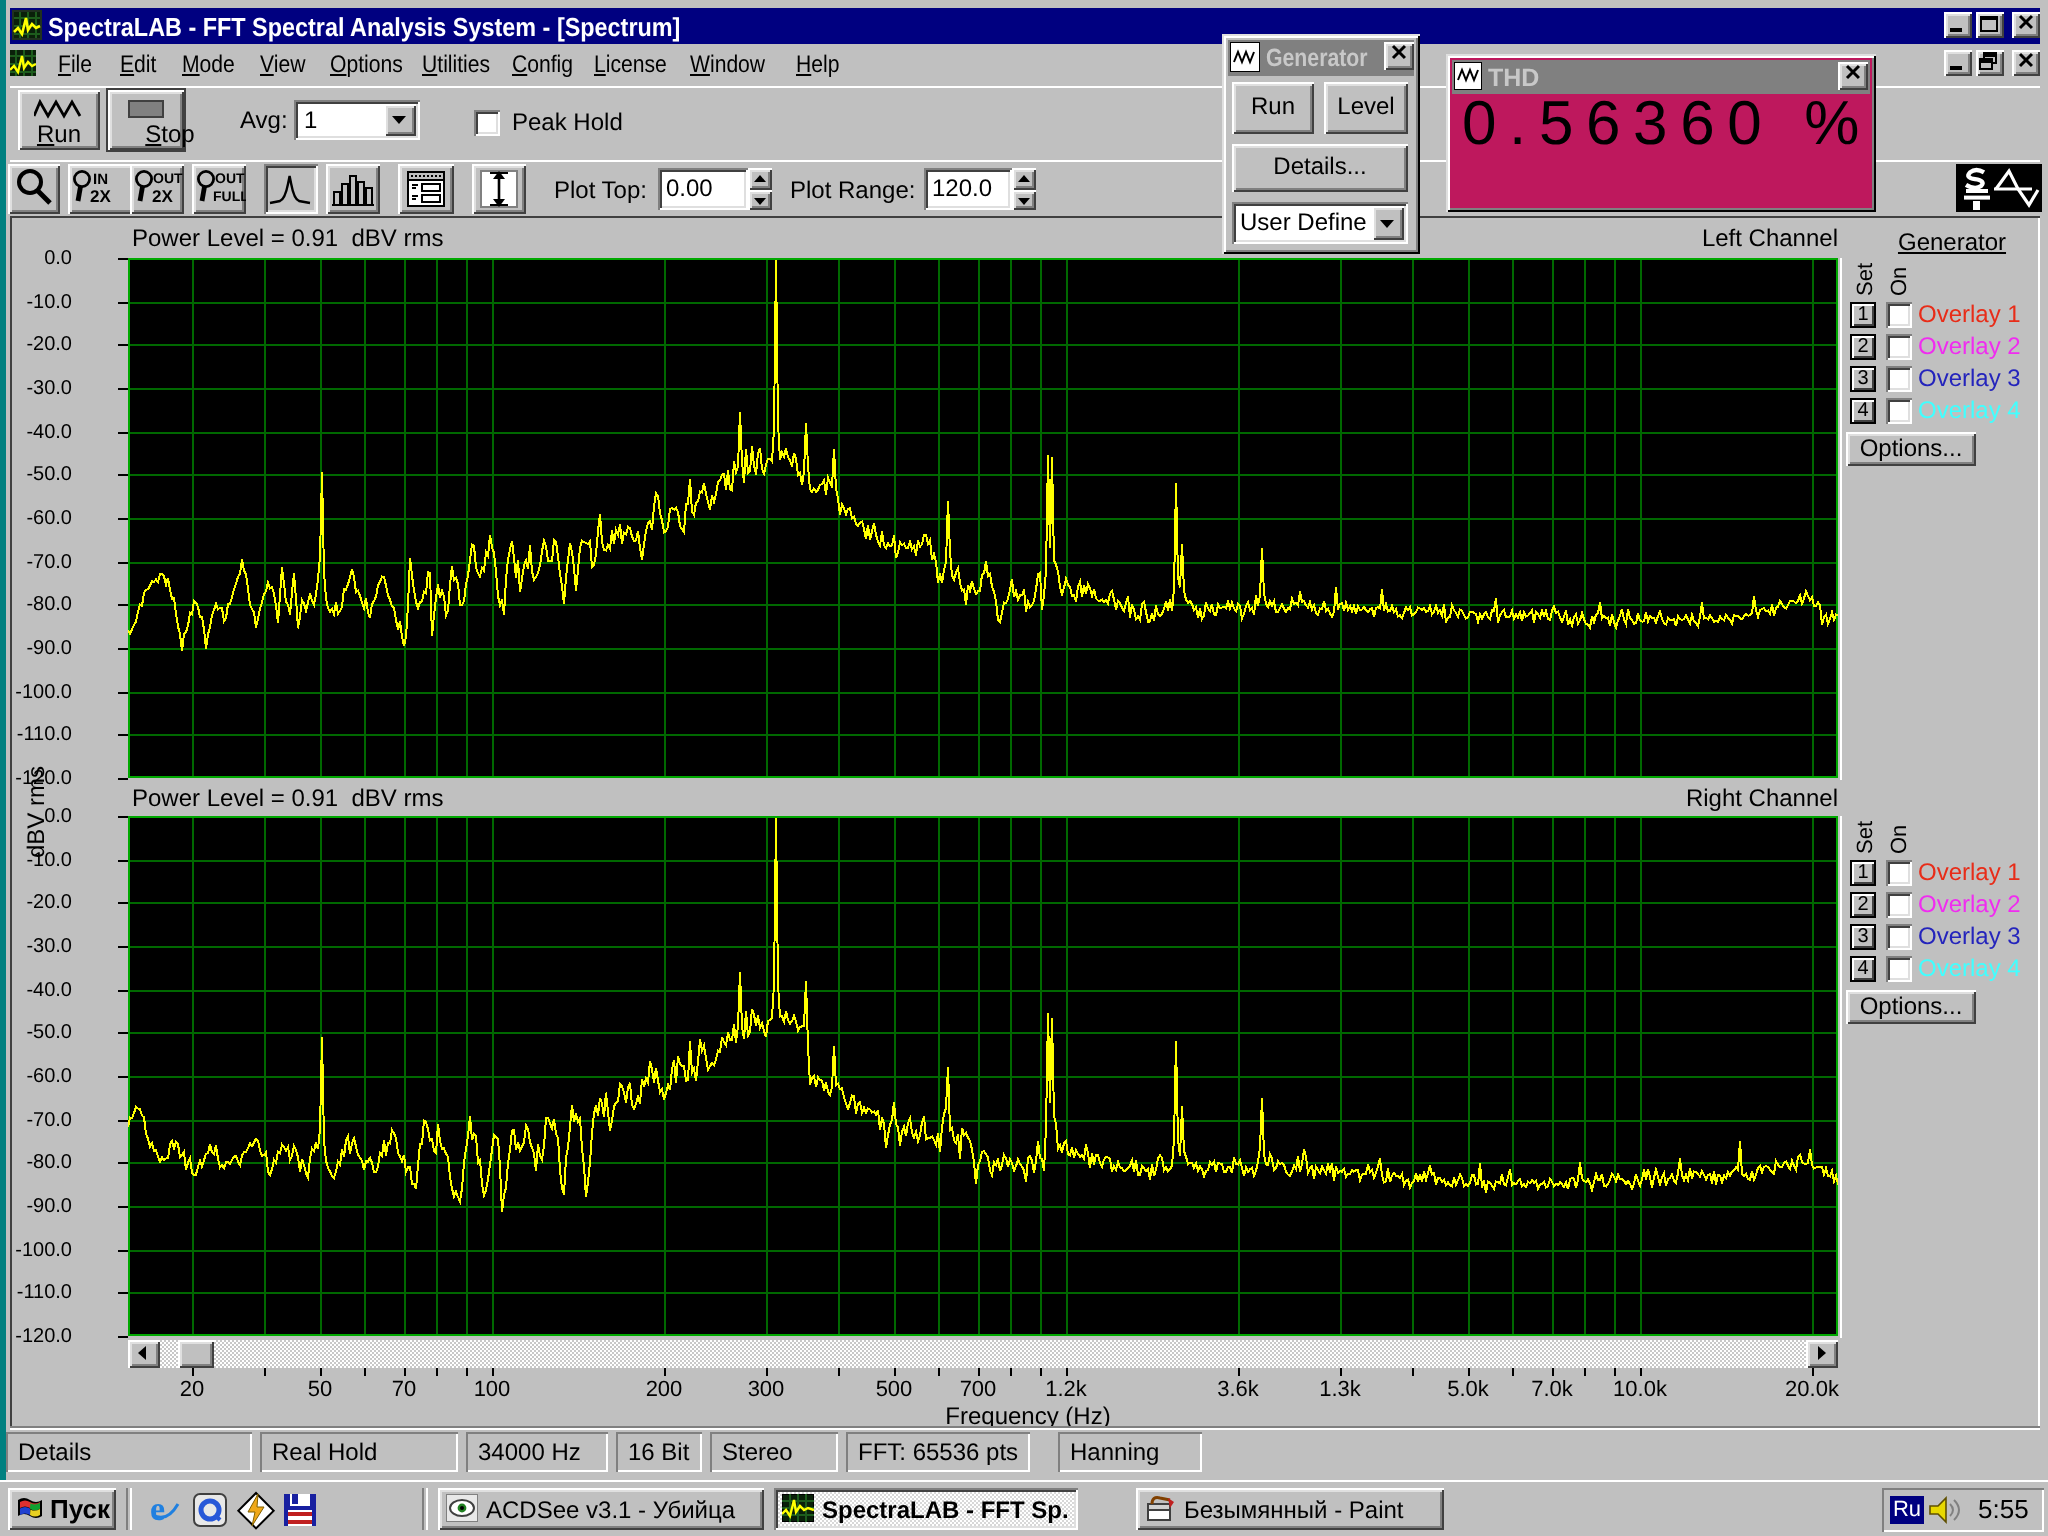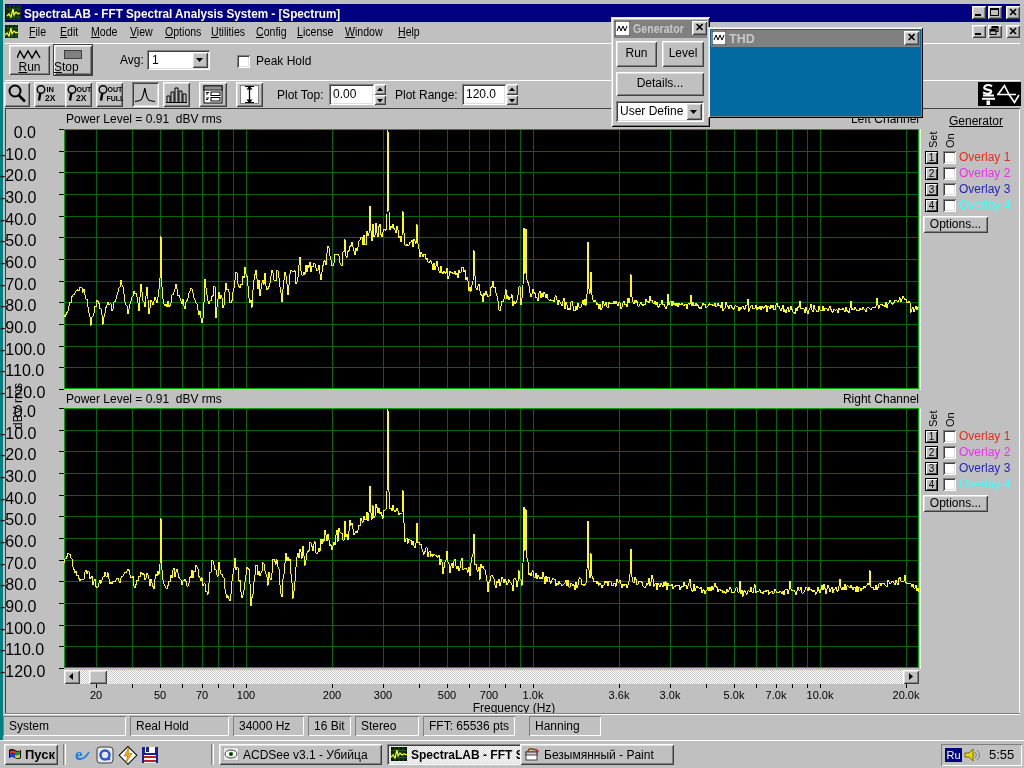--- a/index.html
+++ b/index.html
@@ -1,21 +1,21 @@
 <!DOCTYPE html>
 <html><head><meta charset="utf-8"><style>
 * { margin:0; padding:0; box-sizing:border-box; }
 html,body { width:1024px; height:768px; overflow:hidden; }
 body { font-family:"Liberation Sans", sans-serif; font-size:12px; background:#c0c0c0; position:relative; color:#000; }
 .btn { background:#c0c0c0; box-shadow: inset 1px 1px 0 #fff, inset -1px -1px 0 #404040, inset 2px 2px 0 #dfdfdf, inset -2px -2px 0 #808080; }
 .sunk { background:#fff; box-shadow: inset 1px 1px 0 #808080, inset -1px -1px 0 #fff, inset 2px 2px 0 #404040, inset -2px -2px 0 #dfdfdf; }
 .pressed { background:#c0c0c0; box-shadow: inset 1px 1px 0 #808080, inset -1px -1px 0 #fff, inset 2px 2px 0 #404040, inset -2px -2px 0 #dfdfdf; }
 .panel { box-shadow: inset 1px 1px 0 #808080, inset -1px -1px 0 #fff; }
 .abs { position:absolute; }
-.ylab { position:absolute; left:0px; width:36px; text-align:right; font-size:16px; }
+.ylab { position:absolute; left:0px; width:36px; text-align:right; font-size:10px; }
 .xlab { position:absolute; top:689px; width:50px; text-align:center; font-size:11px; }
 .vtext { position:absolute; writing-mode:vertical-rl; transform:rotate(180deg); font-size:11px; }
 .cap { font-weight:bold; color:#c8c8c8; }
 .tbtn { position:absolute; background:#c0c0c0; box-shadow: inset 1px 1px 0 #fff, inset -1px -1px 0 #404040, inset 2px 2px 0 #dfdfdf, inset -2px -2px 0 #808080; }
 .obtn { position:absolute; left:925px; width:13px; height:13px; background:#c0c0c0; box-shadow: inset 1px 1px 0 #fff, inset -1px -1px 0 #404040; border:1px solid #000; text-align:center; line-height:11px; font-size:10px; }
 .ochk { position:absolute; left:943px; width:13px; height:13px; background:#fff; box-shadow: inset 1px 1px 0 #808080, inset -1px -1px 0 #fff, inset 2px 2px 0 #404040, inset -2px -2px 0 #dfdfdf; }
 </style></head>
 <body>
 
 <div class="abs" style="left:0;top:0;width:3px;height:740px;background:#008080"></div>
@@ -67,21 +67,21 @@
 
 <div class="abs" style="left:5px;top:43px;right:4px;height:37px;box-shadow:inset 0 1px 0 #fff"></div>
 <div class="btn" style="position:absolute;left:9px;top:45px;width:41px;height:30px">
   <svg class="abs" style="left:8px;top:4px" width="26" height="11">
       <polyline points="0,9 3,2 7,9 11,2 15,9 19,2 23,9" fill="none" stroke="#000" stroke-width="1.4"></polyline>
     </svg>
   <div class="abs" style="left:0;top:15px;width:100%;text-align:center"><u>R</u>un</div>
 </div>
 <div class="btn" style="position:absolute;left:54px;top:45px;width:38px;height:30px;outline:1px solid #404040">
   <div class="abs" style="left:10px;top:5px;width:18px;height:9px;background:#808080;border:1px solid #404040"></div>
-  <div class="abs" style="left:0;top:15px;width:100%;text-align:left"><u>S</u>top</div>
+  <div class="abs" style="left:12px;top:15px;width:100%;text-align:center"><u>S</u>top</div>
 </div>
 <div class="abs" style="left:120px;top:53px">Avg:</div>
 <div class="sunk" style="position:absolute;left:147px;top:50px;width:63px;height:20px">
   <div class="abs" style="left:5px;top:3px">1</div>
   <div class="btn" style="position:absolute;right:2px;top:2px;width:16px;height:16px"><svg width="16" height="16">
         <polygon points="4,6 11,6 7.5,10" fill="#000"></polygon>
       </svg></div>
 </div>
 <div class="sunk" style="position:absolute;left:237px;top:55px;width:13px;height:13px"></div>
 <div class="abs" style="left:256px;top:54px">Peak Hold</div>
@@ -348,23 +348,23 @@
 <div style="position:absolute;left:820px;top:684px;width:1px;height:4px;background:#000"></div>
 <div style="position:absolute;left:906px;top:684px;width:1px;height:4px;background:#000"></div>
 <div class="xlab" style="left:71px">20</div>
 <div class="xlab" style="left:135px">50</div>
 <div class="xlab" style="left:177px">70</div>
 <div class="xlab" style="left:221px">100</div>
 <div class="xlab" style="left:307px">200</div>
 <div class="xlab" style="left:358px">300</div>
 <div class="xlab" style="left:422px">500</div>
 <div class="xlab" style="left:464px">700</div>
-<div class="xlab" style="left:508px">1.0k</div>
+<div class="xlab" style="left:508px">1.2k</div>
 <div class="xlab" style="left:594px">3.6k</div>
-<div class="xlab" style="left:645px">3.0k</div>
+<div class="xlab" style="left:645px">1.3k</div>
 <div class="xlab" style="left:709px">5.0k</div>
 <div class="xlab" style="left:751px">7.0k</div>
 <div class="xlab" style="left:795px">10.0k</div>
 <div class="xlab" style="left:881px">20.0k</div>
 <div class="abs" style="left:464px;top:701px;width:100px;text-align:center;font-size:12px">Frequency (Hz)</div>
 
 <div style="position:absolute;left:946px;top:114px;width:60px;text-align:center;text-decoration:underline">Generator</div>
 <div class="vtext" style="left:927px;top:130px;height:18px">Set</div>
 <div class="vtext" style="left:944px;top:130px;height:18px">On</div>
 <div class="obtn" style="top:151px">1</div>
@@ -392,21 +392,21 @@
 <div class="ochk" style="top:462px"></div>
 <div style="position:absolute;left:959px;top:461px;color:#2424bc;white-space:nowrap">Overlay 3</div>
 <div class="obtn" style="top:478px">4</div>
 <div class="ochk" style="top:478px"></div>
 <div style="position:absolute;left:959px;top:477px;color:#40ffff;white-space:nowrap">Overlay 4</div>
 <div class="btn" style="position:absolute;left:923px;top:495px;width:65px;height:17px;text-align:center;line-height:17px">Options...</div>
 
 <div class="abs" style="left:5px;top:713px;right:4px;height:1px;background:#808080"></div>
 <div class="abs" style="left:5px;top:714px;right:4px;height:1px;background:#fff"></div>
 <div class="panel" style="position:absolute;left:3px;top:716px;width:123px;height:20px">
-    <div class="abs" style="left:6px;top:3px;white-space:nowrap">System</div>
+    <div class="abs" style="left:6px;top:3px;white-space:nowrap">Details</div>
   </div>
 <div class="panel" style="position:absolute;left:130px;top:716px;width:99px;height:20px">
     <div class="abs" style="left:6px;top:3px;white-space:nowrap">Real Hold</div>
   </div>
 <div class="panel" style="position:absolute;left:233px;top:716px;width:71px;height:20px">
     <div class="abs" style="left:6px;top:3px;white-space:nowrap">34000 Hz</div>
   </div>
 <div class="panel" style="position:absolute;left:308px;top:716px;width:43px;height:20px">
     <div class="abs" style="left:6px;top:3px;white-space:nowrap">16 Bit</div>
   </div>
@@ -432,28 +432,29 @@
   <div class="btn" style="position:absolute;left:51px;top:24px;width:42px;height:26px;text-align:center;line-height:25px">Level</div>
   <div class="btn" style="position:absolute;left:5px;top:55px;width:88px;height:24px;text-align:center;line-height:23px">Details...</div>
   <div class="sunk" style="position:absolute;left:5px;top:84px;width:88px;height:21px">
     <div class="abs" style="left:4px;top:3px;white-space:nowrap">User Define</div>
     <div class="btn" style="position:absolute;right:2px;top:2px;width:16px;height:17px"><svg width="16" height="17">
           <polygon points="4,7 11,7 7.5,11" fill="#000"></polygon>
         </svg></div>
   </div>
 </div>
 
-<div class="abs" style="left:708px;top:27px;width:215px;height:91px;background:#0369a1;box-shadow: inset 1px 1px 0 #dfdfdf, inset -1px -1px 0 #000, inset 2px 2px 0 #fff, inset -2px -2px 0 #808080">
+<div class="abs" style="left:723px;top:27px;width:215px;height:79px;background:#be185d;box-shadow: inset 1px 1px 0 #dfdfdf, inset -1px -1px 0 #000, inset 2px 2px 0 #fff, inset -2px -2px 0 #808080">
   <div class="abs" style="left:3px;top:3px;right:3px;height:17px;background:#808080"></div>
   <svg class="abs" style="left:4px;top:4px" width="14" height="14">
       <rect width="14" height="14" fill="#fff" stroke="#000" stroke-width="1"></rect>
       <polyline points="2,9 4,4 6,9 8,4 10,9 12,4" fill="none" stroke="#000" stroke-width="1"></polyline>
     </svg>
   <div class="abs cap" style="left:21px;top:5px;font-size:12.5px">THD</div>
   <div class="tbtn" style="left:196px;top:4px;width:15px;height:14px;text-align:center;font-weight:bold;font-size:11px;line-height:13px">✕</div>
+  <div class="abs" style="left:8px;top:17px;font-size:31px;letter-spacing:6.3px;white-space:nowrap">0.56360 %</div>
 </div>
 
 <div class="abs" style="left:0;top:740px;width:1024px;height:28px;background:#c0c0c0;box-shadow:inset 0 1px 0 #fff"></div>
 <div class="btn" style="position:absolute;left:4px;top:744px;width:54px;height:21px">
     <svg class="abs" style="left:3px;top:3px" width="17" height="15">
       <path d="M2 3 q3 -2 6 0 q3 2 6 0 l0 8 q-3 2 -6 0 q-3 -2 -6 0 z" fill="#000"></path>
       <path d="M3 4 q2.5 -1.5 5 0 q2.5 1.5 5 0 l0 3 q-2.5 1.5 -5 0 q-2.5 -1.5 -5 0 z" fill="#e03030"></path>
       <path d="M8.2 4.6 q2.3 1.3 4.8 -0.2 l0 3 q-2.5 1.5 -5 0 z" fill="#10a030"></path>
       <path d="M3 7.3 q2.5 -1.5 5 0 l0 3.2 q-2.5 -1.5 -5 0 z" fill="#2040d0"></path>
       <path d="M8.2 7.7 q2.3 1.3 4.8 -0.2 l0 3 q-2.5 1.5 -5 0 z" fill="#e8d020"></path>
@@ -493,21 +494,21 @@
     <div class="abs" style="left:24px;top:4px;white-space:nowrap;overflow:hidden;max-width:135px">ACDSee v3.1 - Убийца</div>
   </div>
 <div class="pressed" style="position:absolute;left:387px;top:744px;width:152px;height:21px;background-image:repeating-conic-gradient(#fff 0% 25%, #d8d8d8 0% 50%);background-size:2px 2px;">
     <svg class="abs" style="left:4px;top:3px" width="16" height="14">
       <rect width="16" height="14" fill="#0a200a" stroke="#000"></rect>
       <path d="M0 3.5h16M0 7h16M0 10.5h16M4 0v14M8 0v14M12 0v14" stroke="#1d5c1d" stroke-width="1"></path>
       <polyline points="0,10 2,8 4,11 6,3 7,9 9,6 11,8 13,7 16,8" fill="none" stroke="#ffff00" stroke-width="1.2"></polyline>
     </svg>
     <div class="abs" style="left:24px;top:4px;font-weight:bold;white-space:nowrap;overflow:hidden;max-width:124px">SpectraLAB - FFT Sp...</div>
   </div>
-<div class="btn" style="position:absolute;left:520px;top:744px;width:154px;height:21px;">
+<div class="btn" style="position:absolute;left:568px;top:744px;width:154px;height:21px;">
     <svg class="abs" style="left:4px;top:3px" width="16" height="14">
       <rect x="2" y="5" width="11" height="8" fill="#fff" stroke="#404040"></rect>
       <rect x="2" y="5" width="11" height="3" fill="#d0d0d0" stroke="#404040"></rect>
       <path d="M4 5 q0 -4 4 -3 l5 1" fill="none" stroke="#804000" stroke-width="1.5"></path>
       <path d="M12 2 l3 2 -2 3" fill="#c02020"></path>
     </svg>
     <div class="abs" style="left:24px;top:4px;white-space:nowrap;overflow:hidden;max-width:126px">Безымянный - Paint</div>
   </div>
 <div class="panel" style="position:absolute;left:941px;top:744px;width:81px;height:22px"></div>
 <div class="abs" style="left:945px;top:748px;width:17px;height:14px;background:#000080;color:#fff;font-size:11px;text-align:center;line-height:14px">Ru</div>

